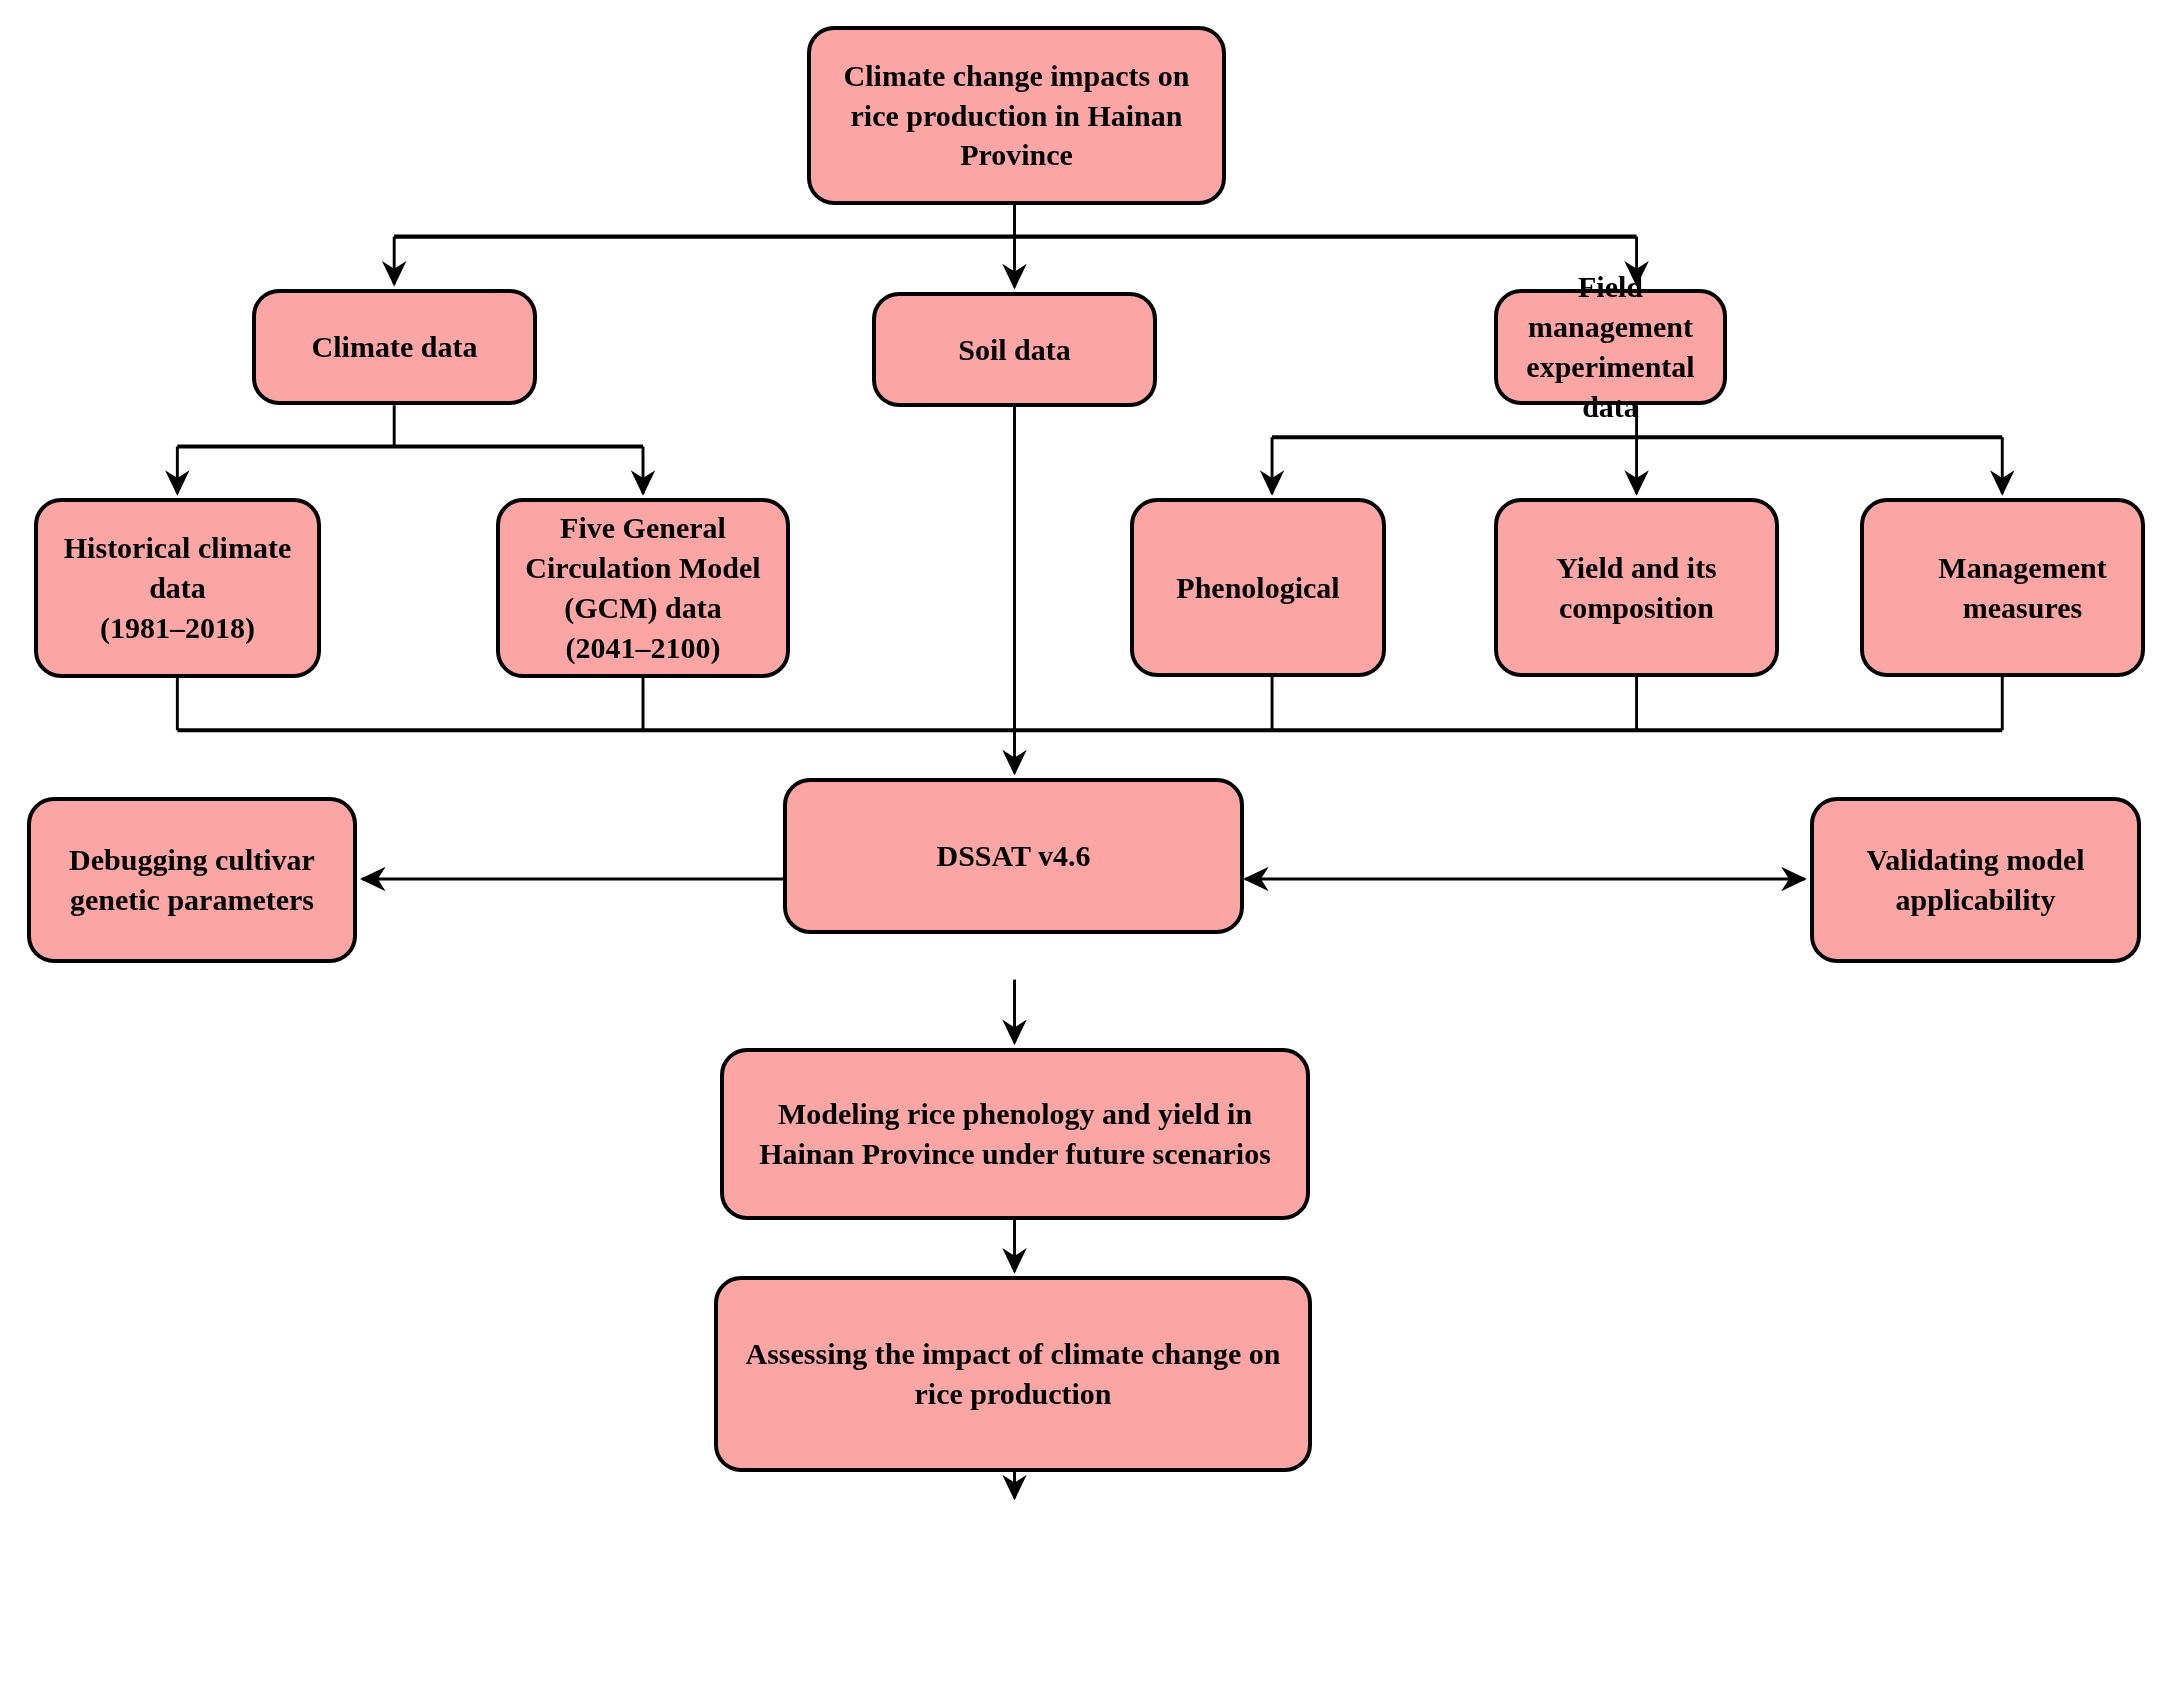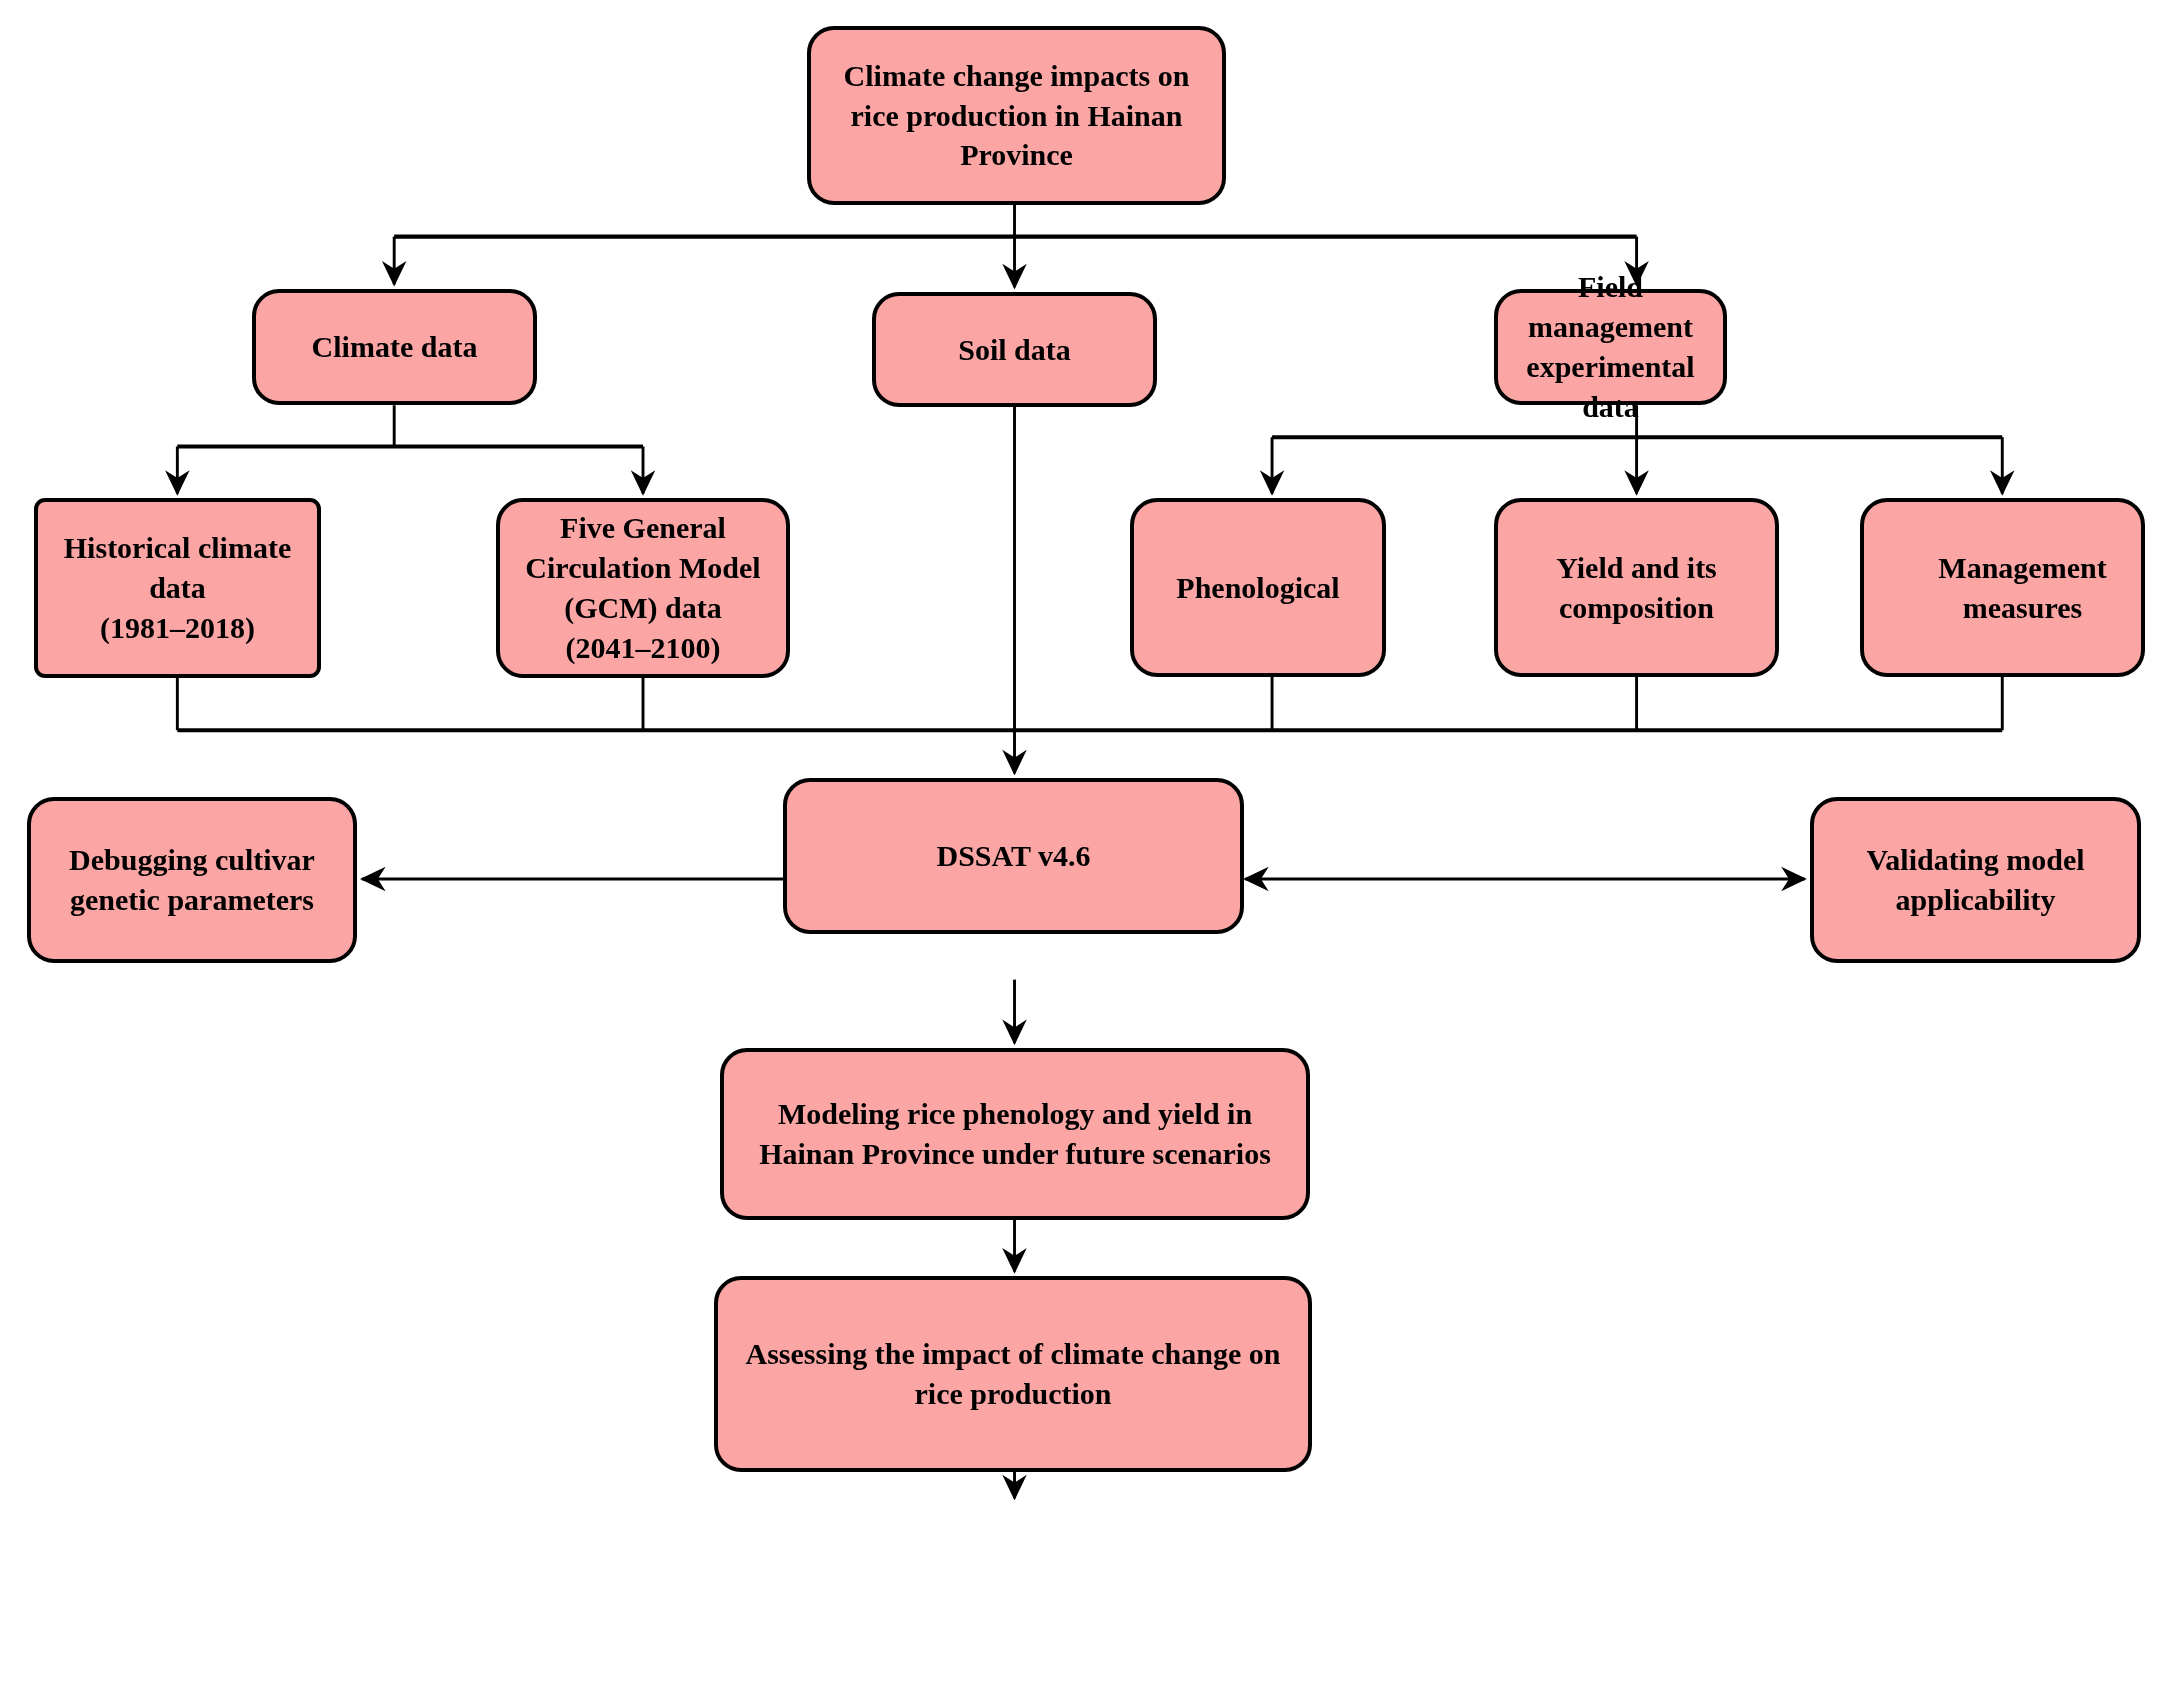--- a/index.html
+++ b/index.html
@@ -30,21 +30,21 @@
     font-size:30px;
     line-height:1.33;
     color:#000000;
     white-space:pre-line;
   }
   
   #n-top        {left:807px; top:26px;   width:419px;  height:179px;}
   #n-climate    {left:252px;  top:289px;  width:285px;  height:116px;text-align:right;}
   #n-soil       {left:872px; top:292px;  width:285px;  height:115px;}
   #n-field      {left:1494px; top:289px;  width:233px;  height:116px;}
-  #n-historical {left:34px;   top:498px;  width:287px;  height:180px;border-radius:11px;}
+  #n-historical {left:34px;   top:498px;  width:287px;  height:180px;}
   #n-gcm        {left:496px;  top:498px;  width:294px;  height:180px;}
   #n-phenological{left:1130px;top:498px;  width:256px;  height:179px;}
   #n-yield      {left:1494px; top:498px;  width:285px;  height:179px;}
   #n-management {left:1860px; top:498px;  width:285px;  height:179px;padding-left:40px;}
   #n-dssat      {left:783px; top:778px; width:461px;  height:156px;}
   #n-debugging  {left:27px;   top:797px; width:330px;  height:166px;}
   #n-validating {left:1810px; top:797px; width:331px;  height:166px;}
   #n-modeling   {left:720px; top:1048px; width:590px; height:172px;}
   #n-assessing  {left:714px; top:1276px; width:598px; height:196px;}
   #n-summarizing{left:714px; top:1503px; width:597px; height:173px;}

